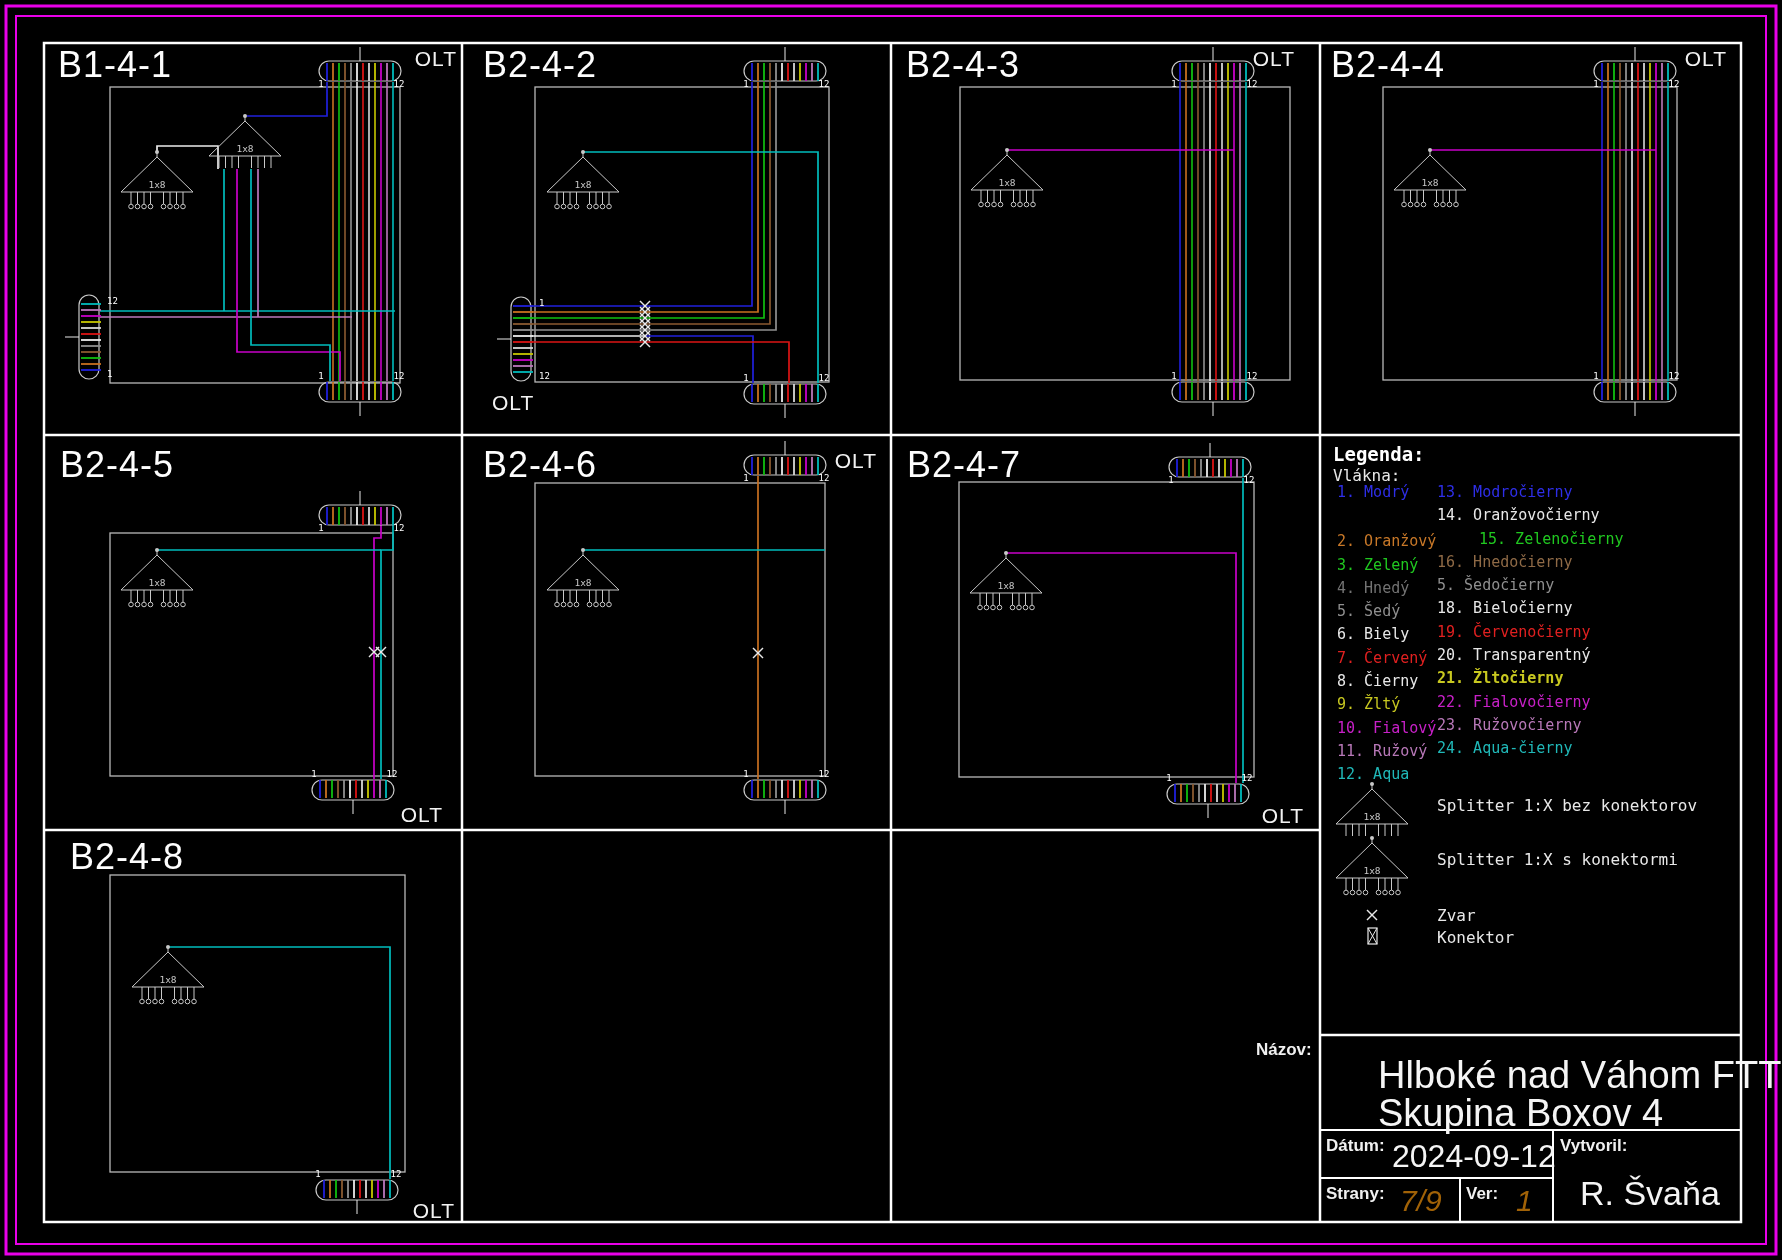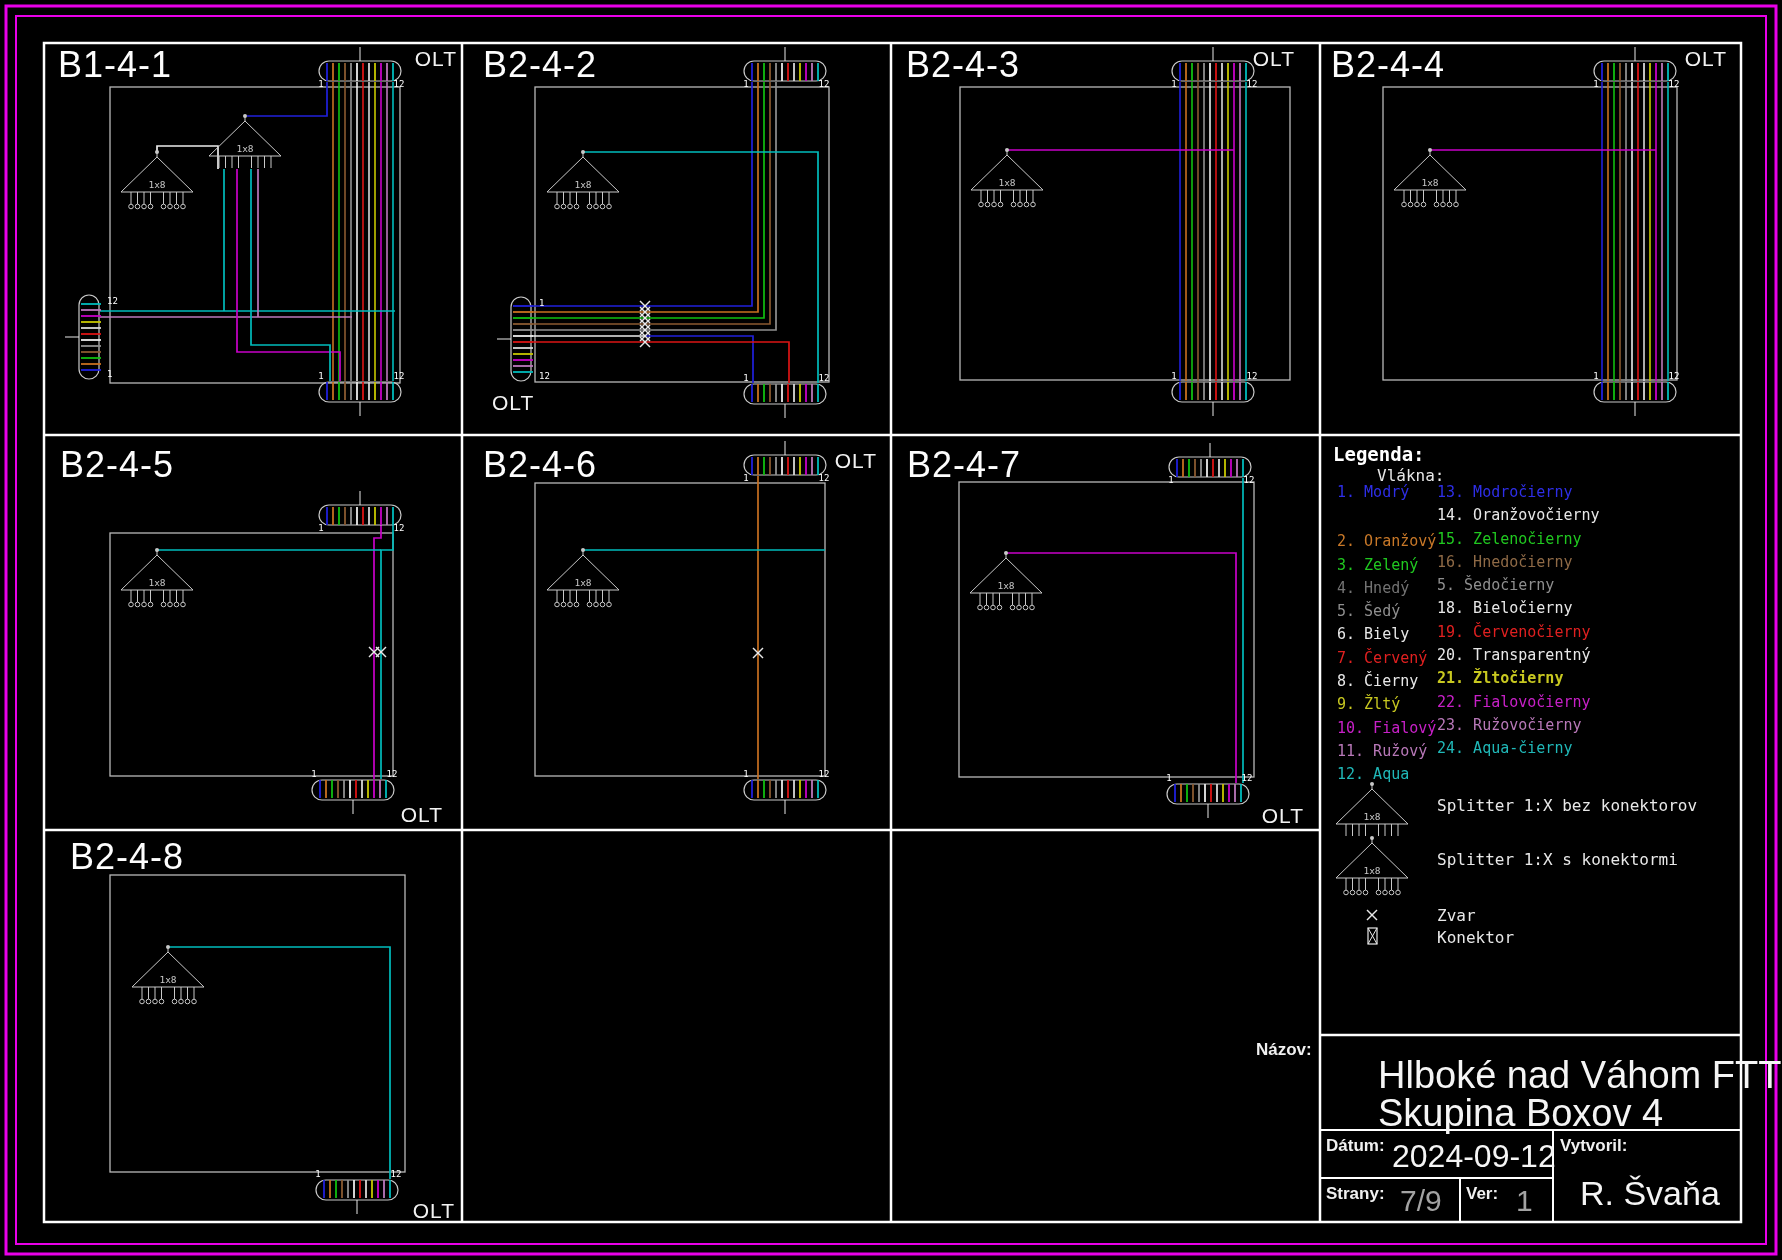--- a/index.html
+++ b/index.html
@@ -4,27 +4,27 @@
 <style>
   html,body{margin:0;padding:0;background:#000;}
   body{width:1782px;height:1260px;position:relative;overflow:hidden;
        font-family:"Liberation Sans",sans-serif;}
   #stage{position:absolute;left:0;top:0;width:1782px;height:1260px;}
   svg{position:absolute;left:0;top:0;}
   .ovl{position:absolute;color:#fff;white-space:nowrap;}
   .panel-title{font-size:36px;letter-spacing:1px;color:#fdfdfd;}
   .olt{font-size:21px;color:#f2f2f2;letter-spacing:1px;}
   .leg-h{font-family:"DejaVu Sans Mono",monospace;font-weight:bold;font-size:19px;color:#fff;}
-  .leg-s{font-family:"DejaVu Sans Mono",monospace;font-size:16px;color:#e8e8e8;margin-left:44px;}
+  .leg-s{font-family:"DejaVu Sans Mono",monospace;font-size:16px;color:#e8e8e8;}
   .leg-col{font-family:"DejaVu Sans Mono",monospace;font-size:15px;line-height:23.3px;}
   .leg-sym{font-family:"DejaVu Sans Mono",monospace;font-size:16px;color:#e8e8e8;}
   .tb-lab{font-size:17px;font-weight:bold;color:#f0f0f0;}
   .tb-big{font-size:38px;color:#f5f5f5;}
   .tb-val{font-size:32px;color:#f5f5f5;}
-  .tb-med{font-size:30px;color:#a3a3a3;}
+  .tb-med{font-size:30px;color:#a16207;font-style:italic;}
   .tb-name{font-size:34px;color:#f5f5f5;}
 </style>
 </head>
 <body>
 
 <div id="stage">
   <svg id="draw" width="1782" height="1260" viewBox="0 0 1782 1260">
       <rect x="6" y="6" width="1770" height="1248" fill="none" stroke="#e800e8" stroke-width="3" rx="0"></rect>
       <rect x="16" y="16" width="1750" height="1228" fill="none" stroke="#e800e8" stroke-width="2" rx="0"></rect>
       <rect x="44" y="43" width="1697" height="1179" fill="none" stroke="#ffffff" stroke-width="2.5" rx="0"></rect>
@@ -741,21 +741,21 @@
       <div style="color: rgb(224, 32, 32);">7. Červený</div>
       <div style="color: rgb(232, 232, 232);">8. Čierny</div>
       <div style="color: rgb(200, 200, 32);">9. Žltý</div>
       <div style="color: rgb(200, 32, 200);">10. Fialový</div>
       <div style="color: rgb(184, 120, 184);">11. Ružový</div>
       <div style="color: rgb(32, 184, 184);">12. Aqua</div>
     </div>
   <div class="ovl leg-col" id="leg-right" style="left:1437px;top:481px">
       <div style="color: rgb(46, 46, 232);">13. Modročierny</div>
       <div style="color: rgb(232, 232, 232);">14. Oranžovočierny</div>
-      <div style="color: rgb(32, 200, 32);">15. Zelenočierny</div>
+      <div style="color: rgb(32, 200, 32); margin-left: 42px;">15. Zelenočierny</div>
       <div style="color: rgb(143, 106, 70);">16. Hnedočierny</div>
       <div style="color: rgb(143, 143, 143);">5. Šedočierny</div>
       <div style="color: rgb(232, 232, 232);">18. Bieločierny</div>
       <div style="color: rgb(224, 32, 32);">19. Červenočierny</div>
       <div style="color: rgb(232, 232, 232);">20. Transparentný</div>
       <div style="color: rgb(200, 200, 32); font-weight: bold;">21. Žltočierny</div>
       <div style="color: rgb(200, 32, 200);">22. Fialovočierny</div>
       <div style="color: rgb(184, 120, 184);">23. Ružovočierny</div>
       <div style="color: rgb(32, 184, 184);">24. Aqua-čierny</div>
     </div>

